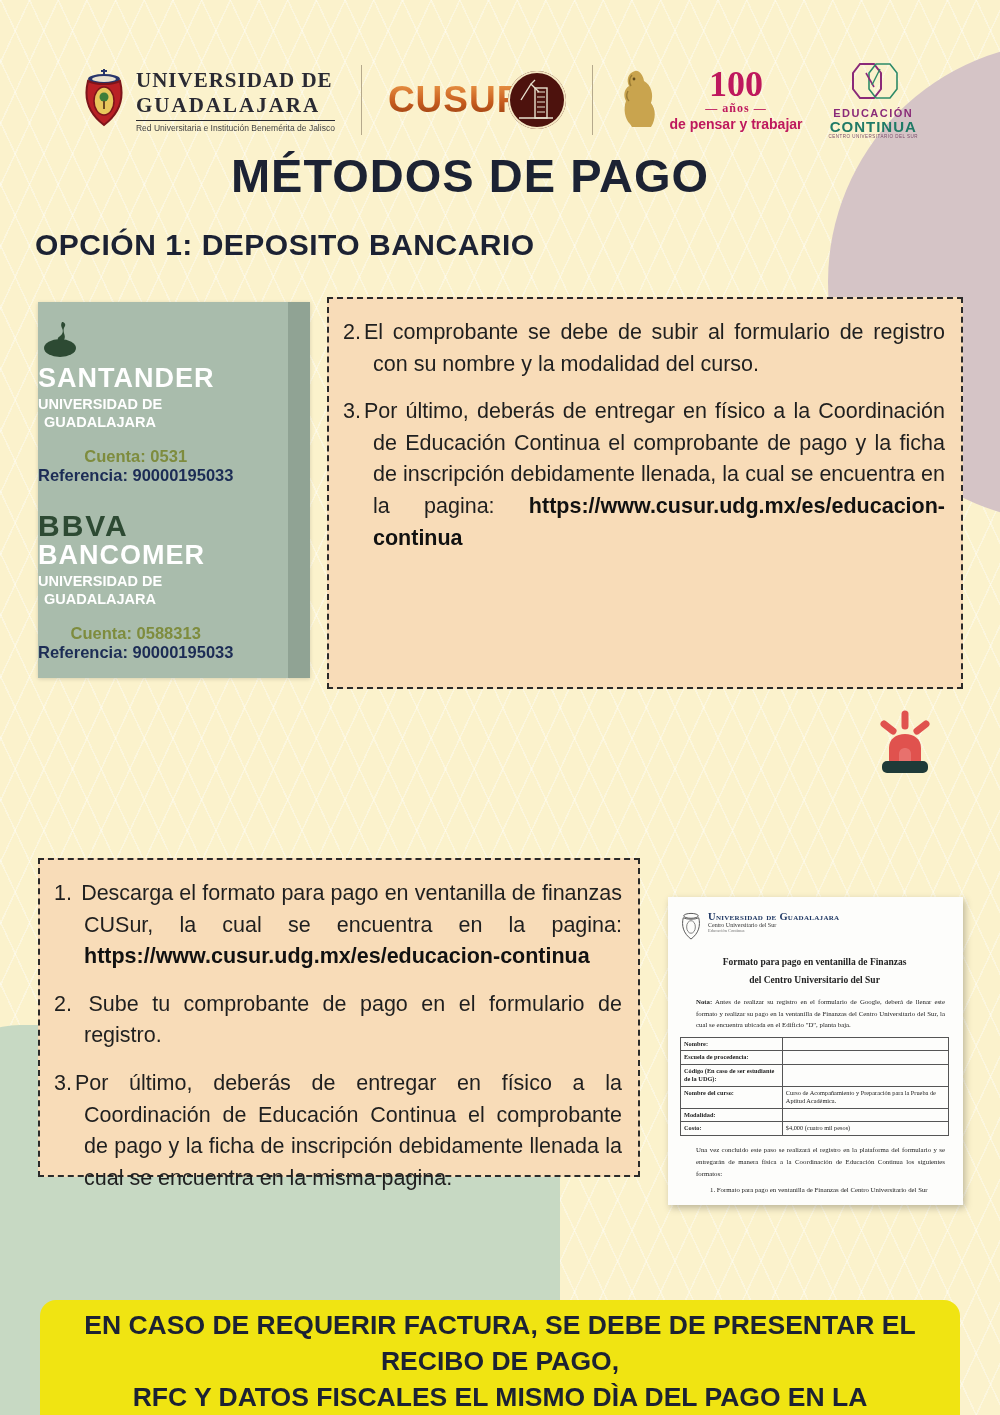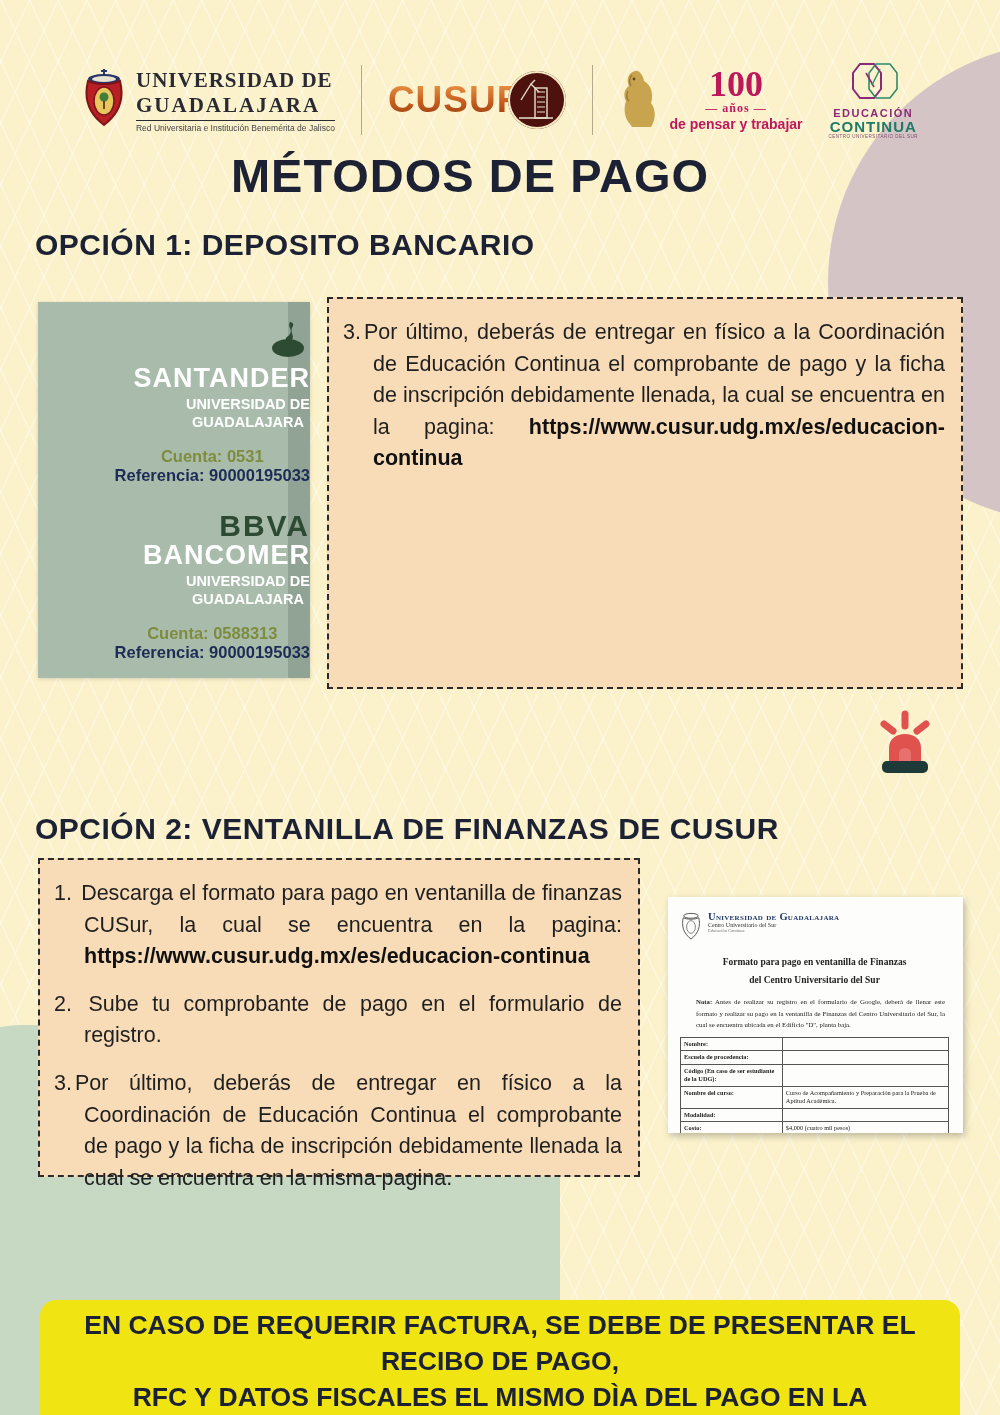--- a/index.html
+++ b/index.html
@@ -42,21 +42,21 @@
 
   .page-title{position:absolute;top:148px;left:0;width:940px;text-align:center;
     font-size:47px;font-weight:800;letter-spacing:1px;color:#1c2233;}
   .section-heading{position:absolute;left:35px;font-size:30px;font-weight:700;color:#1c2233;letter-spacing:.5px;}
   .h-op1{top:228px;}
   .h-op2{top:812px;}
 
   
   .bank-panel{position:absolute;left:38px;top:302px;width:272px;height:376px;
     background:linear-gradient(90deg,#a9bcac 0 92%, #90a394 92% 100%);
-    display:flex;flex-direction:column;align-items:flex-end;text-align:center;padding-top:18px;box-sizing:border-box;
+    display:flex;flex-direction:column;align-items:flex-start;text-align:center;padding-top:18px;box-sizing:border-box;
     box-shadow:0 1px 4px rgba(0,0,0,.15);}
   .bank-name{color:#fff;font-weight:800;font-size:27px;letter-spacing:1px;line-height:1.05;}
   .bank-org{color:#fff;font-weight:700;font-size:14.5px;line-height:1.2;margin-top:4px;}
   .acct{margin-top:16px;font-size:16.5px;font-weight:800;}
   .acct .cuenta{color:#7e8c3e;}
   .acct .ref{color:#1c2c55;}
   .bbva-word{color:#2d4a33;font-weight:700;font-size:30px;letter-spacing:2px;margin-top:26px;line-height:1;}
 
   
   .dashed-box{position:absolute;background:#f8dcb8;border:2px dashed #2a2a2a;box-sizing:border-box;
@@ -68,21 +68,21 @@
   .steps .num{margin-right:3px;}
   .steps .link{font-weight:700;color:#111;}
 
   
   .warning{position:absolute;top:708px;right:142px;width:600px;text-align:right;line-height:1.0;}
   .hl{display:inline-block;background:#f0e412;color:#1c2233;font-weight:800;font-size:24px;
     padding:7px 12px;border-radius:12px;}
   .siren{position:absolute;left:872px;top:710px;}
 
   
-  .doc{position:absolute;left:668px;top:897px;width:295px;height:236px;background:#fdfdfb;
+  .doc{position:absolute;left:668px;top:897px;width:295px;height:308px;background:#fdfdfb;
     box-shadow:2px 3px 7px rgba(0,0,0,.25);overflow:hidden;font-family:"Liberation Serif",serif;color:#222;
     padding:14px 14px 0 12px;box-sizing:border-box;}
   .doc-head{display:flex;gap:6px;align-items:flex-start;}
   .doc-org{font-size:10.5px;font-variant:small-caps;color:#1f3864;font-weight:700;letter-spacing:.3px;}
   .doc-sub{font-size:6px;color:#333;}
   .doc-sub2{font-size:4.5px;color:#777;}
   .doc-title{text-align:center;font-weight:700;font-size:9.5px;margin-top:8px;line-height:1.9;}
   .doc-note{font-size:6.8px;text-align:justify;margin:7px 4px 6px 16px;line-height:1.7;}
   .doc-note b{font-weight:700;}
   .doc-table{width:100%;border-collapse:collapse;margin-top:2px;}
@@ -216,36 +216,36 @@
       </span><br>
       <span class="ref">
         <span>Referencia:</span>
         <span>90000195033</span>
       </span>
     </div>
   </div>
 
   <div class="dashed-box box1">
     <ol class="steps">
+      <li><span class="num">2.</span><span>El comprobante se debe de subir al formulario de registro con su nombre y la modalidad del curso.</span><span class="link"></span></li>
       <li><span class="num">3.</span><span>Por último, deberás de entregar en físico a la Coordinación de Educación Continua el comprobante de pago y la ficha de inscripción debidamente llenada, la cual se encuentra en la pagina: </span><span class="link">https://www.cusur.udg.mx/es/educacion-continua</span></li>
     </ol>
   </div>
 
   <span class="siren">
     <svg width="66" height="70" viewBox="0 0 66 70">
       <line x1="33" y1="4" x2="33" y2="16" stroke="#e0524e" stroke-width="7" stroke-linecap="round"></line>
       <line x1="12" y1="14" x2="21" y2="21" stroke="#e0524e" stroke-width="7" stroke-linecap="round"></line>
       <line x1="54" y1="14" x2="45" y2="21" stroke="#e0524e" stroke-width="7" stroke-linecap="round"></line>
       <path d="M17 52 L17 38 C17 29 24 24 33 24 C42 24 49 29 49 38 L49 52 Z" fill="#e0524e"></path>
       <path d="M27 52 L27 44 C27 40 30 38 33 38 C36 38 39 40 39 44 L39 52 Z" fill="#e8716d"></path>
       <rect x="10" y="51" width="46" height="12" rx="5" fill="#1e3a38"></rect>
     </svg>
   </span>
 
-  <div class="section-heading h-op2">OPCIÓN 2: VENTANILLA DE FINANZAS DE CUSUR</div>
 
   <div class="dashed-box box2">
     <ol class="steps">
       <li><span class="num">1.</span><span> Descarga el formato para pago en ventanilla de finanzas CUSur, la cual se encuentra en la pagina: </span><span class="link">https://www.cusur.udg.mx/es/educacion-continua</span></li>
       <li><span class="num">2.</span><span> Sube tu comprobante de pago en el formulario de registro.</span><span class="link"></span></li>
       <li><span class="num">3.</span><span>Por último, deberás de entregar en físico a la Coordinación de Educación Continua el comprobante de pago y la ficha de inscripción debidamente llenada la cual se encuentra en la misma pagina.</span><span class="link"></span></li>
     </ol>
   </div>
 
   <div class="doc">

